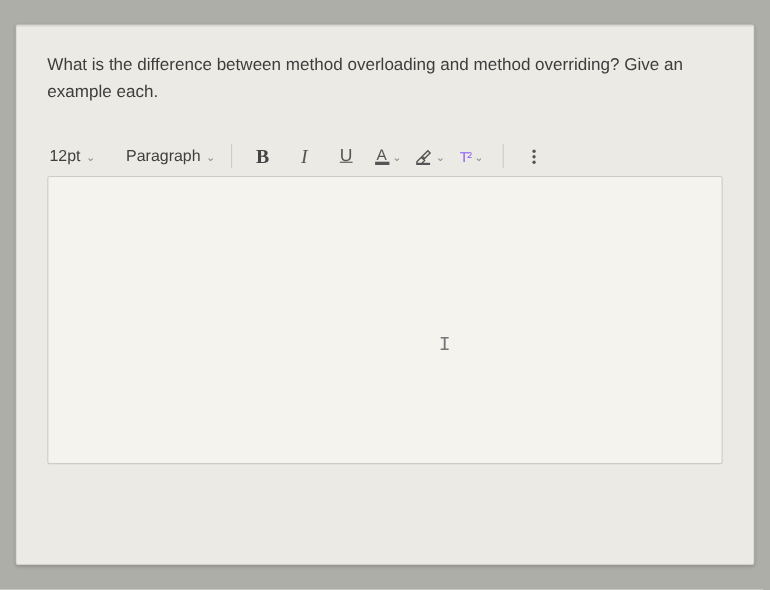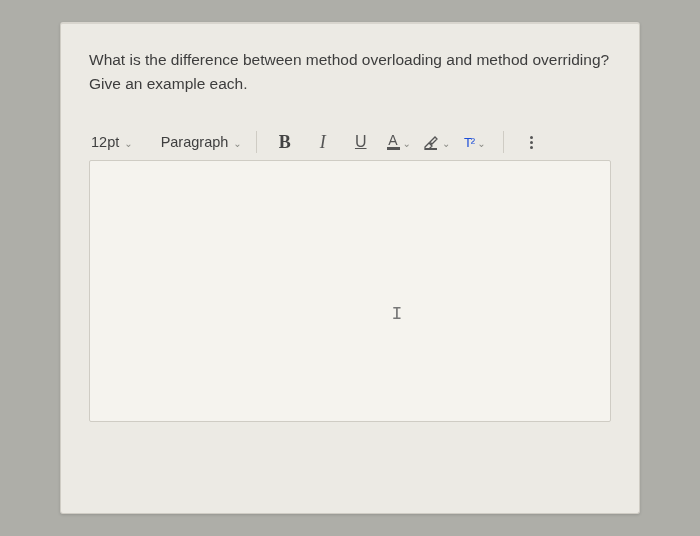--- a/index.html
+++ b/index.html
@@ -6,21 +6,21 @@
     body {
       width: 700px;
       height: 536px;
       background: #aeaea8;
       font-family: Arial, Helvetica, sans-serif;
       display: flex;
       align-items: center;
       justify-content: center;
     }
     .card {
-      width: 580px;
+      width: 672px;
       height: 492px;
       background: #eceae4;
       border: 1px solid #cfccc4;
       border-top: 2px solid #d8d5ce;
       border-radius: 3px;
       padding: 24px 28px 20px 28px;
       box-shadow: 0 1px 3px rgba(0,0,0,.15);
       position: relative;
     }
     .question {
@@ -72,21 +72,21 @@
       display: flex;
       align-items: center;
       justify-content: center;
       cursor: pointer;
       color: #555;
     }
     .tb-btn svg { display: block; }
     .bold-g { font-family: Georgia, 'Times New Roman', serif; font-weight: bold; font-size: 18px; color:#444;}
     .ital-g { font-family: Georgia, 'Times New Roman', serif; font-style: italic; font-size: 18px; color:#555;}
     .under-g { font-family: Arial; font-size: 16px; text-decoration: underline; color:#555;}
-    .sup-g { font-family: Liberation Sans, sans-serif; font-size: 13px; color:#1d4ed8; letter-spacing:-1px;}
+    .sup-g { font-family: Liberation Sans, sans-serif; font-size: 13px; color:#8b5cf6; letter-spacing:-1px;}
     .dropbtn { display:flex; align-items:center; gap:3px; }
     .more-dots { font-size: 18px; color:#555; line-height: 4px; display:flex; flex-direction:column; gap:2px; align-items:center;}
     .more-dots span { width:3px; height:3px; background:#555; border-radius:50%; display:block;}
     .editor {
       width: 100%;
       height: 262px;
       background: #f5f3ee;
       border: 1px solid #cfccc4;
       border-radius: 2px;
       position: relative;

